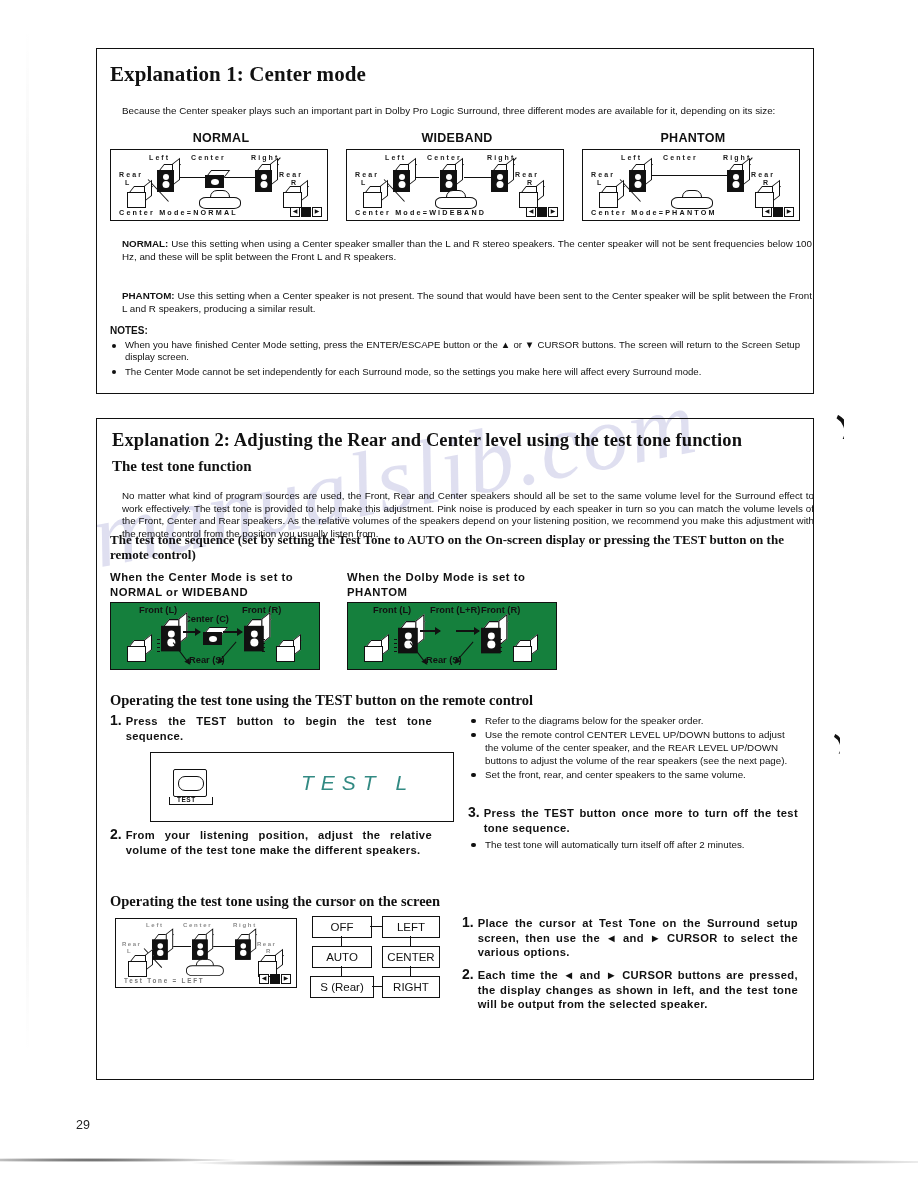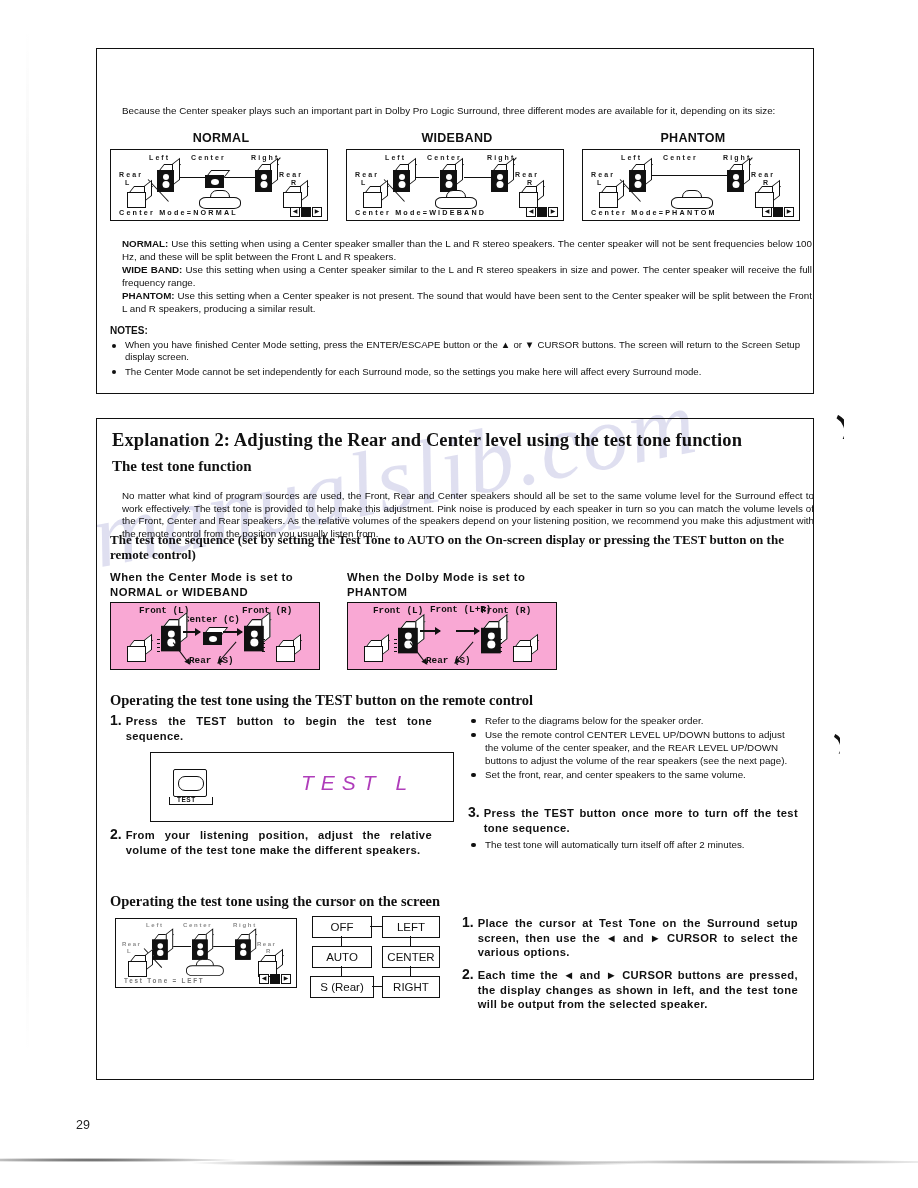--- a/index.html
+++ b/index.html
@@ -132,21 +132,21 @@
     position:absolute;left:0;top:7px;width:40px;height:10px;
     background:#fff;border:1.3px solid #111;border-radius:7px/5px;
   }
   .sofa .back{
     position:absolute;left:11px;top:0px;width:18px;height:9px;
     background:#fff;border:1.3px solid #111;border-radius:7px 7px 0 0;
   }
   .conn{position:absolute;background:#111;height:1.2px;transform-origin:left center;}
 
   
-  .layout{position:absolute;border:1.6px solid #111;background:#f9a8d4;font-family:Liberation Mono, monospace;}
+  .layout{position:absolute;border:1.6px solid #111;background:#15803d;}
   .lbl{position:absolute;font-size:9.3px;font-weight:bold;white-space:nowrap;}
   .arr{position:absolute;height:1.6px;background:#111;}
   .arr::after{
     content:"";position:absolute;right:-1px;top:-3px;
     border-left:6px solid #111;border-top:4px solid transparent;
     border-bottom:4px solid transparent;
   }
   .diag-arr{position:absolute;height:1.4px;background:#111;transform-origin:left center;}
   .diag-arr::after{
     content:"";position:absolute;right:-1px;top:-3px;
@@ -188,21 +188,21 @@
   .fp-btn-label{
     position:absolute;left:26px;top:43px;font-size:6.5px;font-weight:bold;
     letter-spacing:.5px;
   }
   .fp-brackets{position:absolute;left:18px;top:44px;width:42px;height:7px;
     border-left:1.4px solid #111;border-right:1.4px solid #111;
     border-bottom:1.4px solid #111;}
   .fp-text{
     position:absolute;left:150px;top:18px;
     font-family:"Liberation Sans",sans-serif;font-size:21px;font-style:italic;
-    letter-spacing:7px;color:#a21caf;opacity:.85;
+    letter-spacing:7px;color:#0f766e;opacity:.85;
   }
 
   
   .fbox{
     position:absolute;border:1.5px solid #111;background:#fff;
     display:flex;align-items:center;justify-content:center;
     font-size:11.5px;font-weight:normal;
   }
   .fline{position:absolute;background:#111;}
   .fline.h{height:1.3px;}
@@ -232,20 +232,21 @@
 
   <div class="leftedge"></div>
 
   <div class="watermark">manualslib.com</div>
 
   <div class="crescent" style="left:824px;top:413px;"></div>
   <div class="crescent" style="left:822px;top:730px;transform:scale(.8);"></div>
 
   <div class="box" style="left:96px;top:48px;width:716px;height:344px;"></div>
 
+  <h1 class="sect" style="position:absolute;left:110px;top:62px;font-size:21px;">Explanation 1: Center mode</h1>
 
   <p class="body" style="position:absolute;left:110px;top:93px;width:688px;">Because the Center speaker plays such an important part in Dolby Pro Logic Surround, three different modes are available for it, depending on its size:</p>
 
   <div class="panel-title" style="left:110px;top:131px;width:222px;">NORMAL</div>
   <div class="panel-title" style="left:346px;top:131px;width:222px;">WIDEBAND</div>
   <div class="panel-title" style="left:582px;top:131px;width:222px;">PHANTOM</div>
 
   <div class="osd" style="left:346px;top:149px;width:216px;height:70px;">
     <div class="osd-label" style="left:38px;top:4px;">Left</div>
     <div class="osd-label" style="left:80px;top:4px;">Center</div>
@@ -414,23 +415,20 @@
     <div class="osd-arrows">
       <span>◀</span>
       <span class="mid"></span>
       <span>▶</span>
     </div>
   </div>
 
   <p class="body" style="position:absolute;left:110px;top:226px;width:690px;">
     <b>NORMAL:</b><span> Use this setting when using a Center speaker smaller than the L and R stereo speakers. The center speaker will not be sent frequencies below 100 Hz, and these will be split between the Front L and R speakers.</span>
   </p>
-  <p class="body" style="position:absolute;left:110px;top:252px;width:690px;">
-    <b>WIDE BAND:</b><span> Use this setting when using a Center speaker similar to the L and R stereo speakers in size and power. The center speaker will receive the full frequency range.</span>
-  </p>
   <p class="body" style="position:absolute;left:110px;top:278px;width:690px;">
     <b>PHANTOM:</b><span> Use this setting when a Center speaker is not present. The sound that would have been sent to the Center speaker will be split between the Front L and R speakers, producing a similar result.</span>
   </p>
 
   <div style="position:absolute;left:110px;top:325px;width:690px;">
     <p class="notes-title">NOTES:</p>
     <ul class="notes">
       <li>When you have finished Center Mode setting, press the ENTER/ESCAPE button or the ▲ or ▼ CURSOR buttons. The screen will return to the Screen Setup display screen.</li>
       <li>The Center Mode cannot be set independently for each Surround mode, so the settings you make here will affect every Surround mode.</li>
     </ul>

